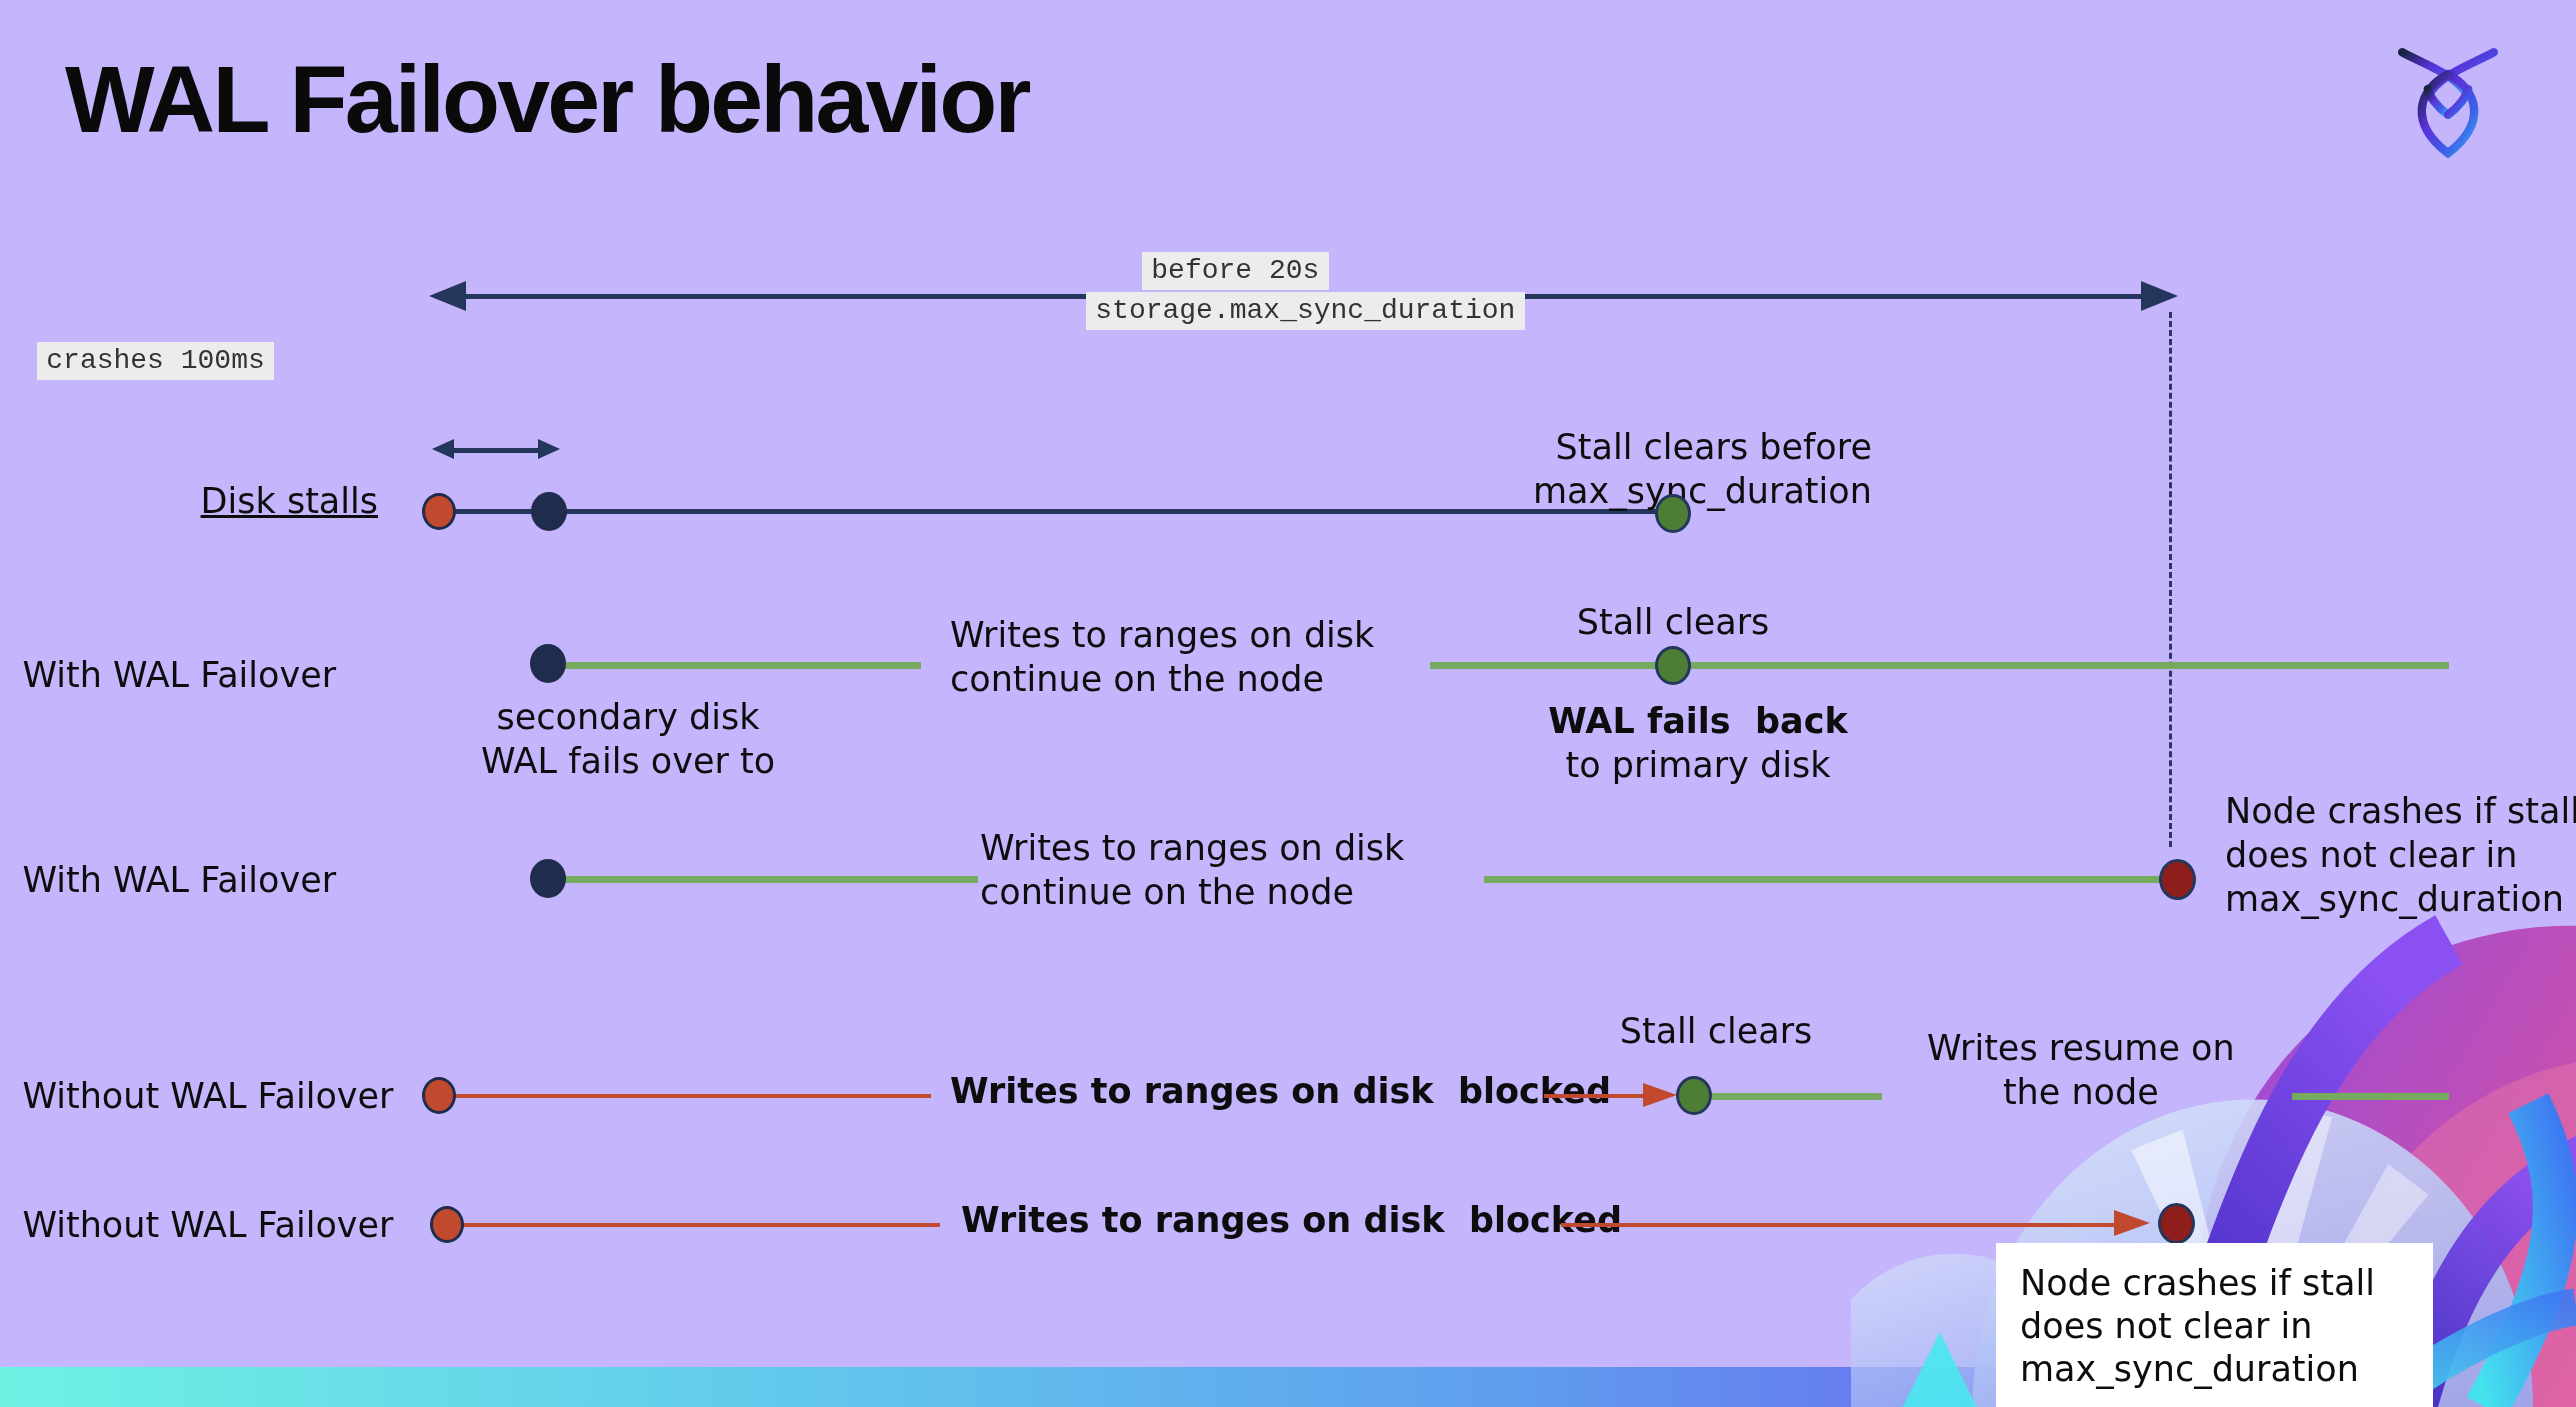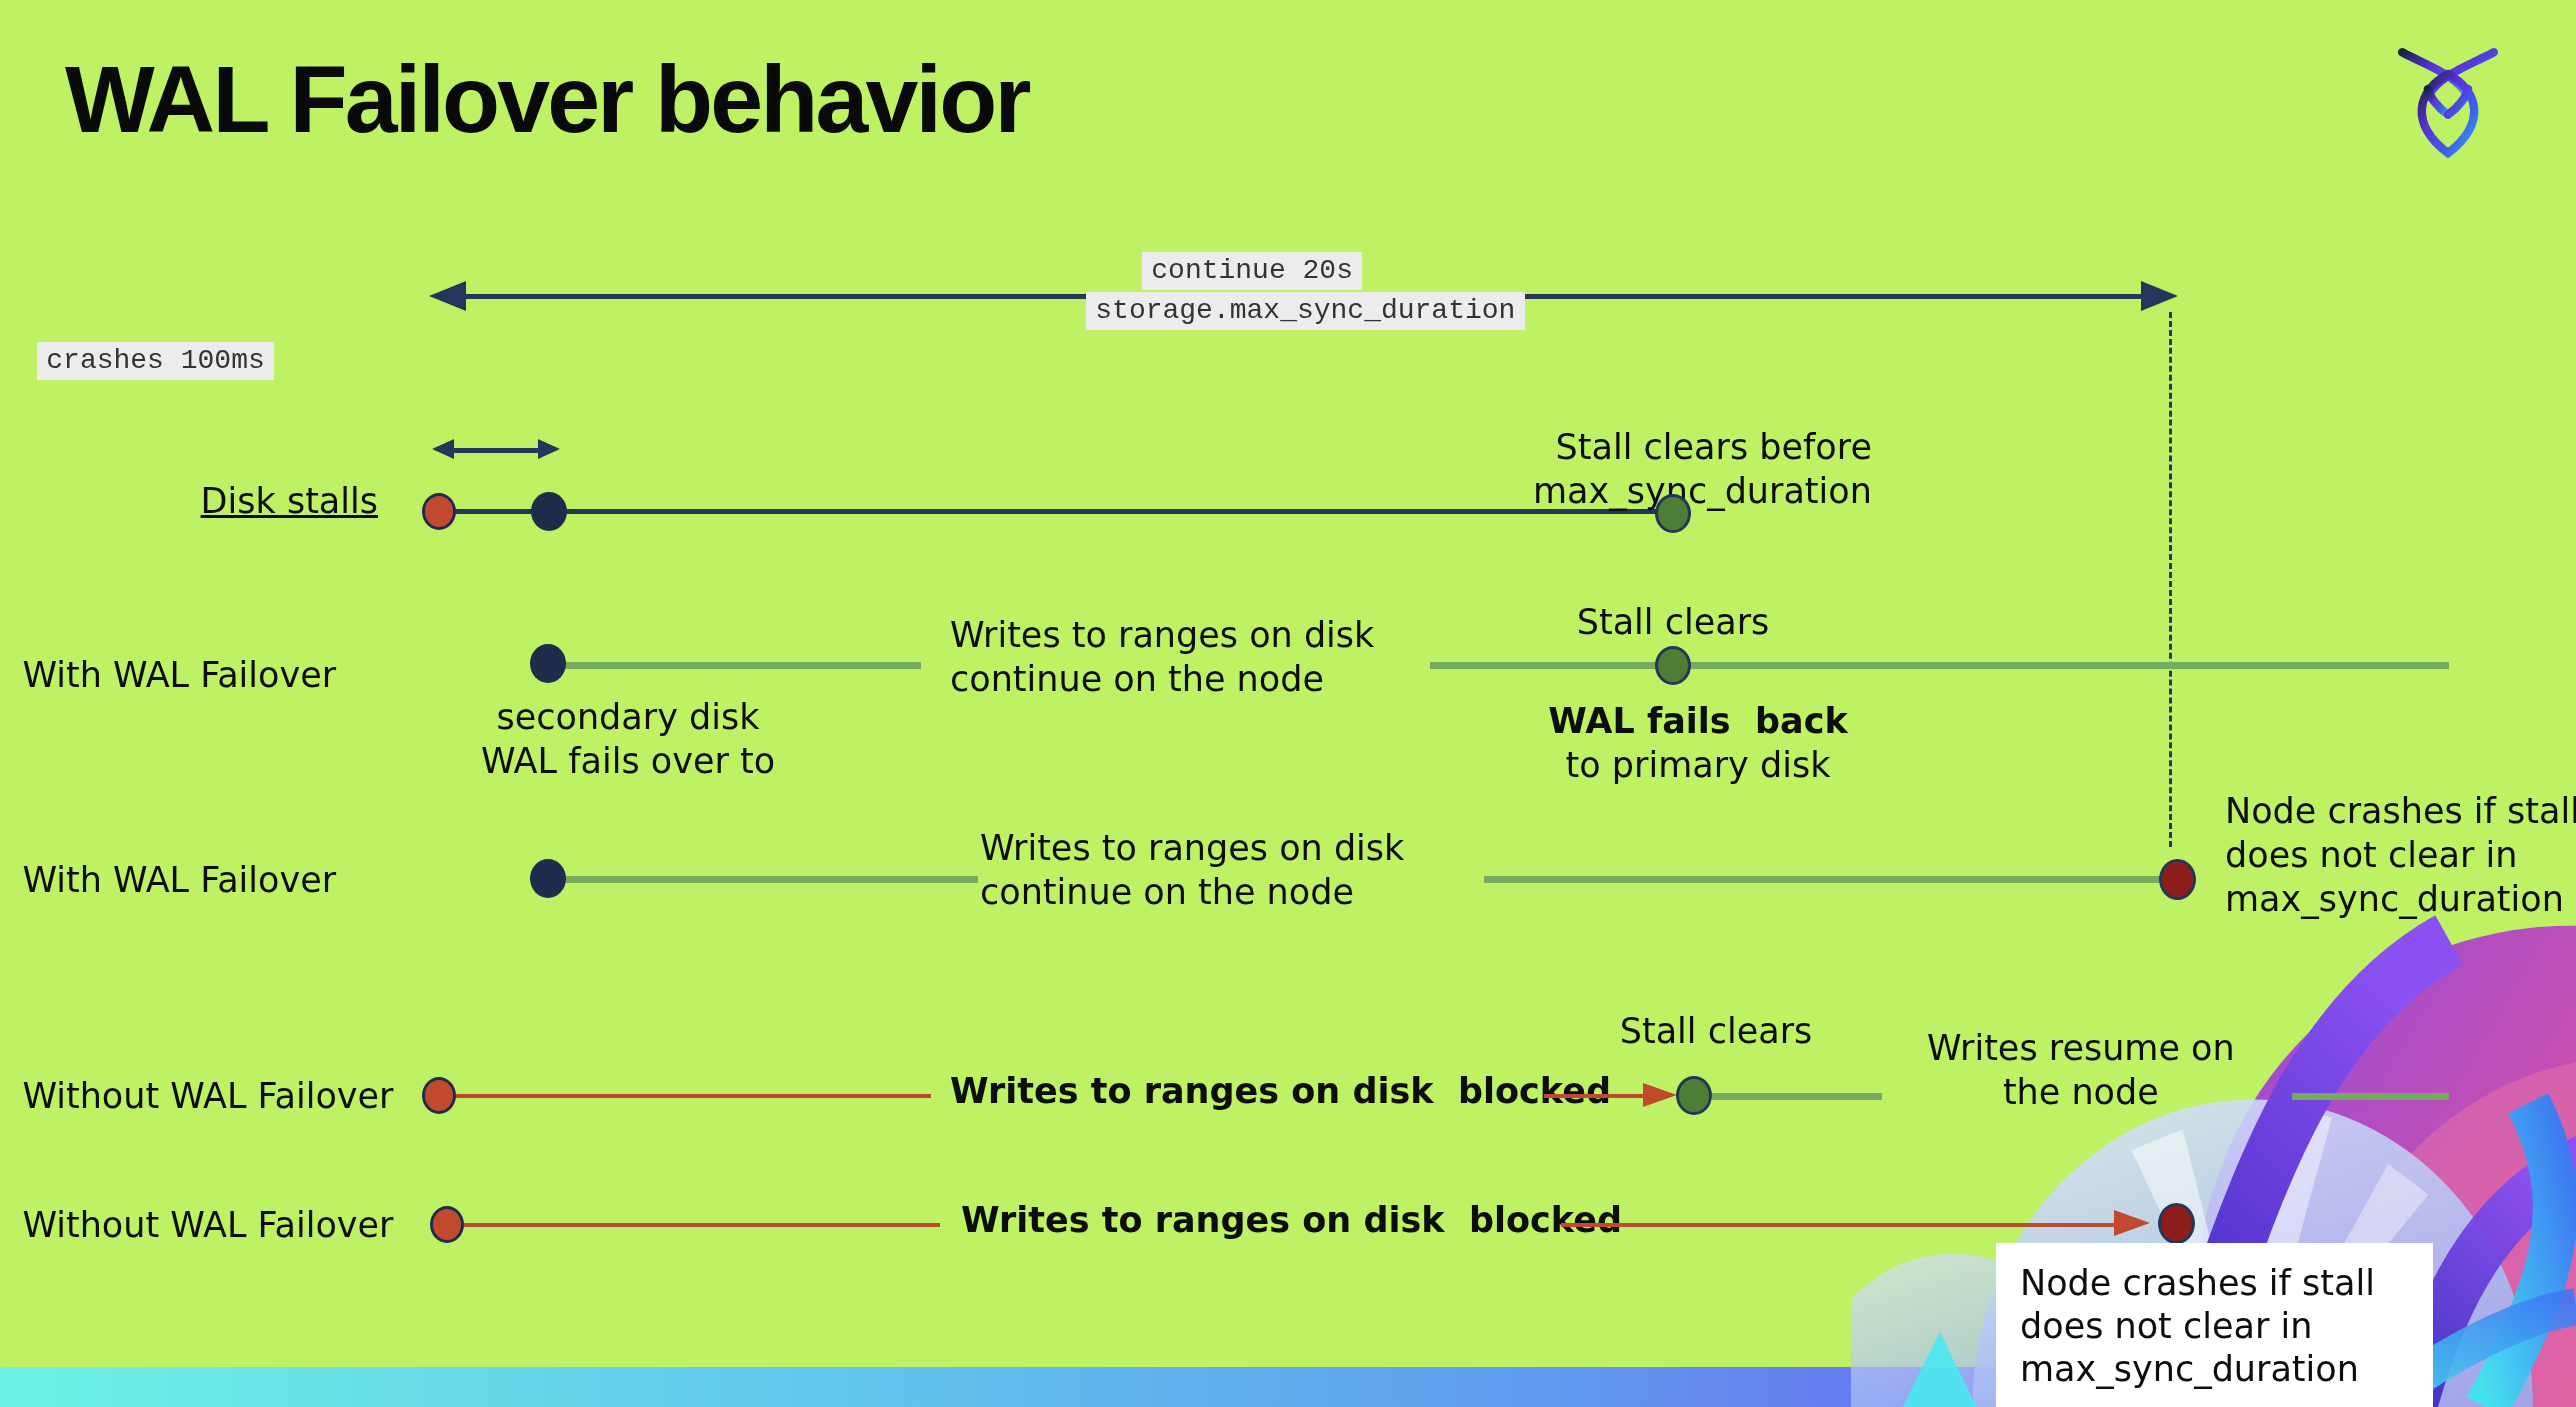--- a/index.html
+++ b/index.html
@@ -1,16 +1,16 @@
 <!DOCTYPE html>
 <html style="font-size:15px"><head>
 <meta charset="utf-8">
 <style>
   html,body{margin:0;padding:0;background:#fff;}
-  #canvas{position:relative;width:2576px;height:1408px;background:#bef264;overflow:hidden;
+  #canvas{position:relative;width:2576px;height:1408px;background:#c4b5fd;overflow:hidden;
           font-family:"DejaVu Sans","Liberation Sans",sans-serif;color:#0d0d0d;}
 
   .title{position:absolute;left:65px;top:45px;font-size:95px;font-weight:800;
          letter-spacing:-2.8px;color:#0a0a0a;font-family:"Liberation Sans",sans-serif;}
 
   
   .lbl{position:absolute;font-size:35px;line-height:44px;color:#0d0d0d;white-space:nowrap;z-index:5;}
   .center{text-align:center;}
   .right{text-align:right;}
   .pre{white-space:pre;font-weight:bold;}
@@ -100,21 +100,21 @@
     <path d="M600 706 C 640 560, 700 480, 790 438" stroke="url(#gPurple)" stroke-width="54" fill="none" opacity="0.95"></path>
     <path d="M680 706 C 760 560, 775 480, 725 380" stroke="url(#gCyan)" stroke-width="48" fill="none"></path>
     <path d="M560 706 C 640 645, 720 606, 776 598" stroke="url(#gCyan)" stroke-width="40" fill="none" opacity="0.9"></path>
     <ellipse cx="110" cy="706" rx="155" ry="165" fill="url(#gDome)" opacity="0.7"></ellipse>
     <path d="M55 706 L95 625 L135 706 Z" fill="#49E8F0" opacity="0.9"></path>
   </svg>
 
   <div class="hline navy-l" style="left:463px;top:294px;width:1682px;"></div>
   <div class="tri" style="left:429px;top:281px;border-top:15px solid transparent;border-bottom:15px solid transparent;border-right:37px solid #24365B;"></div>
   <div class="tri" style="left:2141px;top:281px;border-top:15px solid transparent;border-bottom:15px solid transparent;border-left:37px solid #24365B;"></div>
-  <span class="chip" style="left:1142px;top:252px;">continue 20s</span>
+  <span class="chip" style="left:1142px;top:252px;">before 20s</span>
   <span class="chip" style="left:1086px;top:292px;">storage.max_sync_duration</span>
 
   <span class="chip" style="left:37px;top:342px;">crashes 100ms</span>
   <div class="hline navy-l" style="left:452px;top:448px;width:90px;"></div>
   <div class="tri" style="left:432px;top:439px;border-top:10.3px solid transparent;border-bottom:10.3px solid transparent;border-right:22.4px solid #24365B;"></div>
   <div class="tri" style="left:538px;top:439px;border-top:10.3px solid transparent;border-bottom:10.3px solid transparent;border-left:22.4px solid #24365B;"></div>
 
   <div class="dash-v" style="left:2169px;top:312px;height:535px;"></div>
 
   <div class="lbl right" style="left:131px;top:479px;width:247px;text-decoration:underline;">Disk stalls</div>

